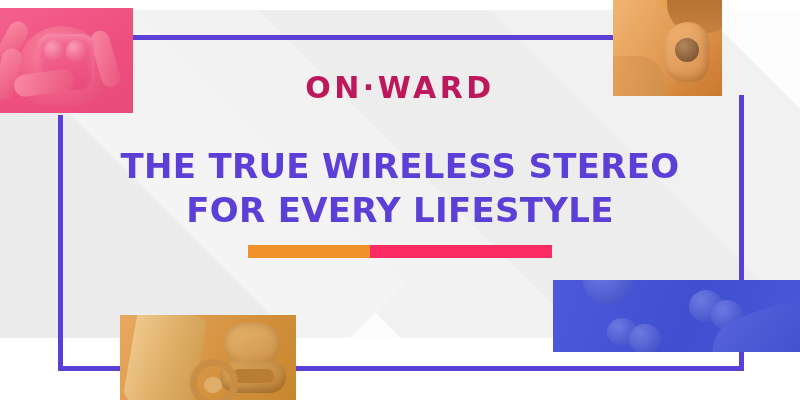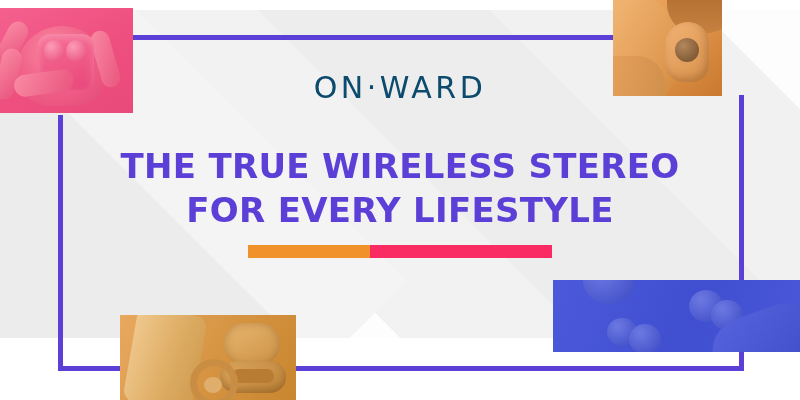--- a/index.html
+++ b/index.html
@@ -200,23 +200,23 @@
     background: linear-gradient(150deg,#5663dd,#3c4ac6);
     transform: rotate(-20deg);
   }
 
   
   .logo {
     position: absolute;
     left: 0; right: 0;
     top: 70px;
     text-align: center;
-    color: #0c4a6e;
+    color: #be185d;
     font-family: "DejaVu Sans", sans-serif;
-    font-weight: 400;
+    font-weight: 700;
     font-size: 30px;
     letter-spacing: 3.5px;
   }
 
   
   .headline {
     position: absolute;
     left: 0; right: 0;
     top: 144px;
     text-align: center;

